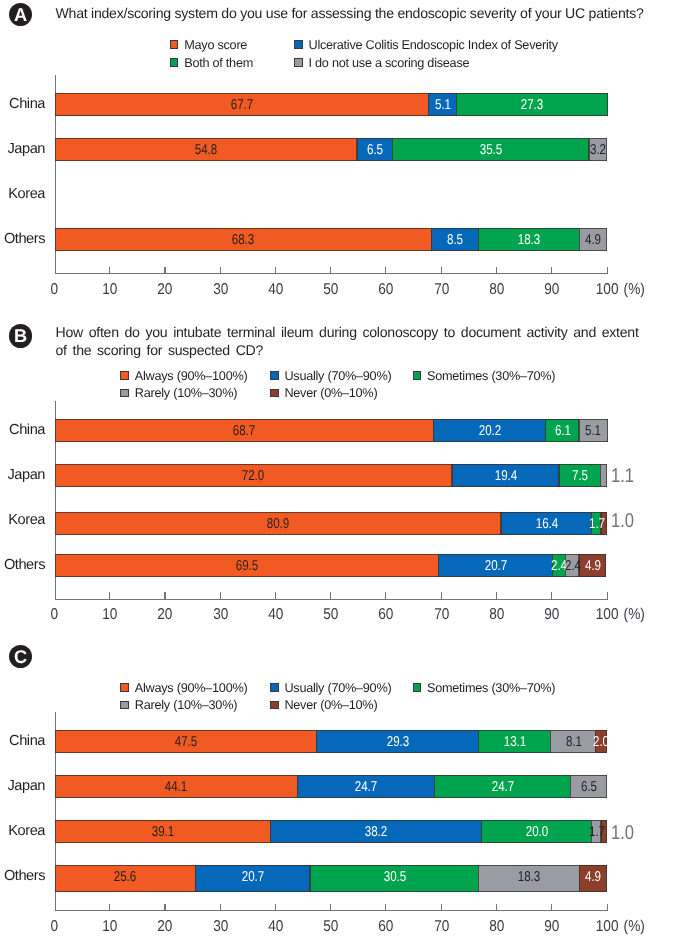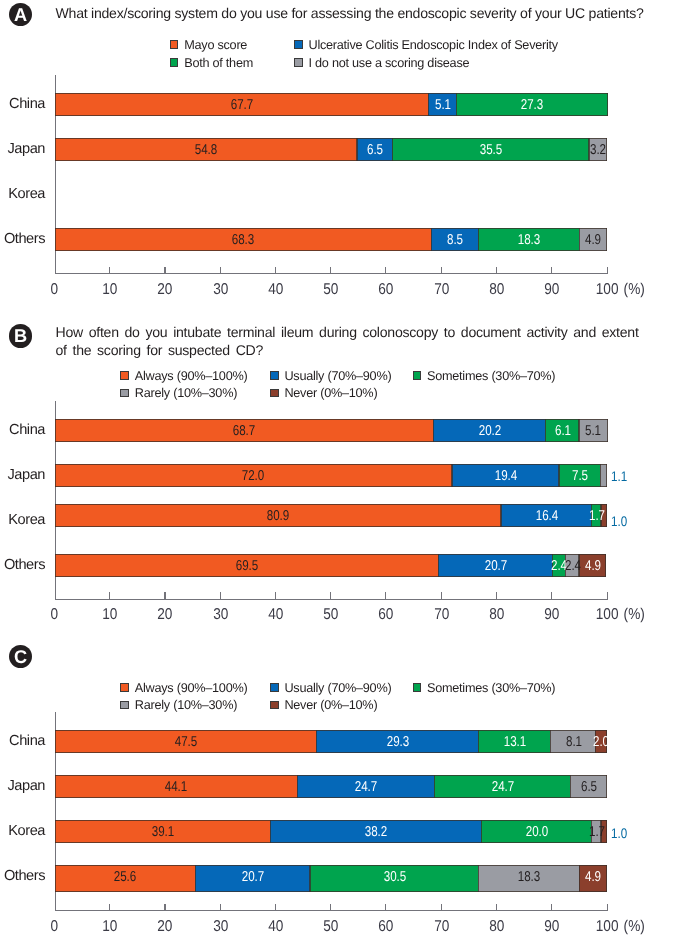--- a/index.html
+++ b/index.html
@@ -26,21 +26,21 @@
   .tklab i{font-style:normal;display:inline-block;transform:scaleX(0.87);}
   .unit{position:absolute;font-size:15.7px;line-height:15.7px;color:#3b3b46;}
   .unit i{font-style:normal;display:inline-block;transform:scaleX(0.87);}
   .catlab{position:absolute;font-size:14.6px;line-height:14.6px;color:#231f20;text-align:right;letter-spacing:-0.45px;}
 
   .bar{position:absolute;box-sizing:border-box;}
   .seg{position:absolute;top:0;height:100%;box-sizing:border-box;
        box-shadow:inset 0 0 0 0.75px #3b2f29;overflow:visible;}
   .bar span{position:absolute;transform:translate(-50%,-50%) scaleX(0.812);
        font-size:14.3px;line-height:14.3px;white-space:nowrap;letter-spacing:-0.1px;z-index:5;}
-  .outlab{position:absolute;font-size:14px;line-height:14.5px;color:#0369a1;white-space:nowrap;}
+  .outlab{position:absolute;font-size:20px;line-height:14.5px;color:#737373;white-space:nowrap;}
   .outlab i{font-style:normal;display:inline-block;transform:scaleX(0.83);transform-origin:left center;}
 </style>
 </head>
 <body>
 
 <div id="root">
 
 <div class="panel" style="top: 0px; height: 318px;">
       <div class="badge" style="left: 8.5px; top: 2.5px; width: 23.7px; height: 23.7px; line-height: 24.5px;"><i>A</i></div>
       <div class="title" style="left: 55.5px; top: 4.6px; word-spacing: 0px;">What index/scoring system do you use for assessing the endoscopic severity of your UC patients?</div>
@@ -173,21 +173,21 @@
           <div class="seg" style="left: 0px; width: 397.728px; background: rgb(241, 90, 34);"></div>
           <div class="seg" style="left: 396.978px; width: 107.916px; background: rgb(5, 104, 184);"></div>
           <div class="seg" style="left: 504.144px; width: 42.18px; background: rgb(0, 164, 78);"></div>
           <div class="seg" style="left: 545.574px; width: 6.8264px; background: rgb(154, 156, 163);"></div>
           <span style="color: rgb(35, 31, 32); left: 198.864px; top: 12.3px;">72.0</span>
           <span style="color: rgb(255, 255, 255); left: 451.311px; top: 12.3px;">19.4</span>
           <span style="color: rgb(255, 255, 255); left: 525.609px; top: 12.3px;">7.5</span>
         </div>
         <div class="catlab" style="left: 0px; width: 45px; top: 194.96px;">Korea</div>
         <div class="outlab" style="left: 610.8px; top: 196.26px;"><i>1.0</i></div>
-        <div class="bar" style="left: 54.6px; top: 186px; height: 23.4px; width: 552.4px;">
+        <div class="bar" style="left: 54.6px; top: 194px; height: 23.4px; width: 552.4px;">
           <div class="seg" style="left: 0px; width: 446.892px; background: rgb(241, 90, 34);"></div>
           <div class="seg" style="left: 446.142px; width: 91.3436px; background: rgb(5, 104, 184);"></div>
           <div class="seg" style="left: 536.735px; width: 10.1408px; background: rgb(0, 164, 78);"></div>
           <div class="seg" style="left: 546.126px; width: 6.274px; background: rgb(139, 63, 44);"></div>
           <span style="color: rgb(35, 31, 32); left: 223.446px; top: 12.3px;">80.9</span>
           <span style="color: rgb(255, 255, 255); left: 492.188px; top: 12.3px;">16.4</span>
           <span style="color: rgb(255, 255, 255); left: 542.181px; top: 12.3px;">1.7</span>
         </div>
         <div class="catlab" style="left: 0px; width: 45px; top: 239.99px;">Others</div>
         <div class="bar" style="left: 54.6px; top: 235.59px; height: 23.4px; width: 552.4px;">

